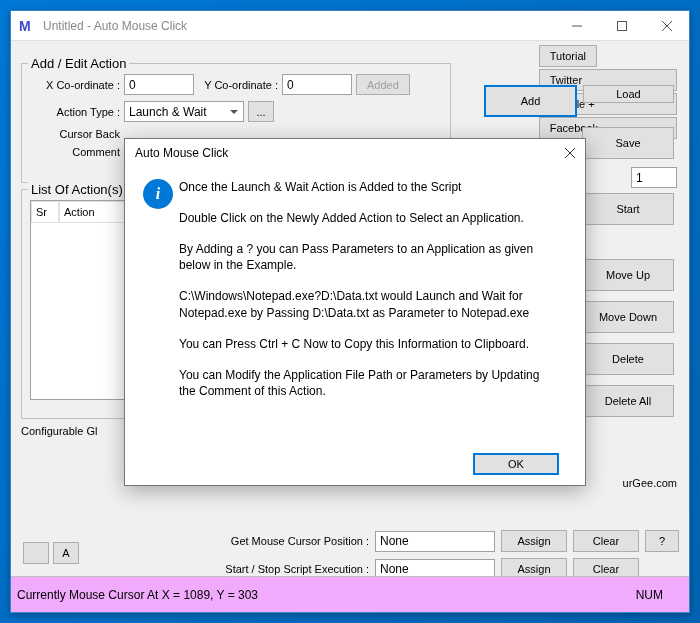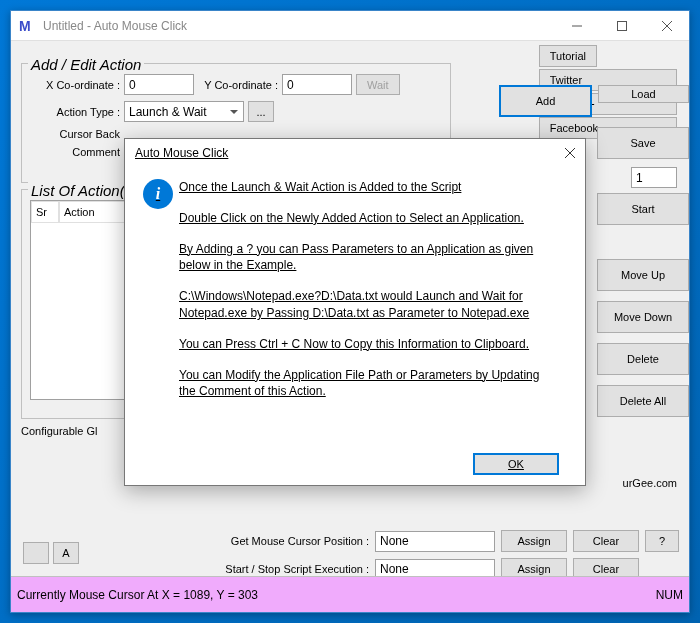--- a/index.html
+++ b/index.html
@@ -5,48 +5,48 @@
   * { box-sizing: border-box; font-family: "Segoe UI", Tahoma, sans-serif; font-size: 12px; }
   body { margin: 0; background: linear-gradient(135deg, #0078d7 0%, #0063b1 100%); width: 700px; height: 623px; overflow: hidden; position: relative; }
   .window { position: absolute; left: 10px; top: 10px; width: 680px; height: 603px; background: #f0f0f0; border: 1px solid #3a85c9; box-shadow: 0 2px 8px rgba(0,0,0,0.3); }
   .titlebar { height: 30px; background: #fff; display: flex; align-items: center; padding: 0 0 0 8px; border-bottom: 1px solid #e0e0e0; }
   .app-icon { width: 16px; height: 16px; margin-right: 8px; font-weight: bold; color: #3b4cca; font-size: 14px; }
   .title-text { flex: 1; color: #888; font-size: 12px; }
   .win-controls { display: flex; }
   .win-btn { width: 45px; height: 30px; display: flex; align-items: center; justify-content: center; color: #666; cursor: pointer; }
   .content { padding: 8px 10px; position: relative; height: calc(100% - 50px); }
   .groupbox { border: 1px solid #c0c0c0; padding: 10px 8px 8px 8px; margin-bottom: 6px; position: relative; }
-  .groupbox-title { position: absolute; top: -8px; left: 6px; background: #f0f0f0; padding: 0 3px; font-size: 15px; font-style: italic; }
+  .groupbox-title { position: absolute; top: -8px; left: 6px; background: #f0f0f0; padding: 0 3px; font-size: 13px; }
   .row { display: flex; align-items: center; margin-bottom: 6px; gap: 4px; }
   .lbl { text-align: right; font-size: 11px; }
   .inp { border: 1px solid #a0a0a0; background: #fff; height: 21px; padding: 0 4px; font-size: 12px; }
   .btn { border: 1px solid #adadad; background: #e1e1e1; height: 25px; padding: 0 14px; font-size: 11px; cursor: pointer; display: inline-flex; align-items: center; justify-content: center; }
   .btn.primary { border: 2px solid #0078d7; background: #e1e1e1; }
   .btn.disabled { color: #a0a0a0; }
   .select { border: 1px solid #a0a0a0; background: #fff; height: 21px; font-size: 12px; display: flex; align-items: center; padding: 0 18px 0 4px; position: relative; }
   .select::after { content: ""; position: absolute; right: 5px; top: 8px; border-left: 4px solid transparent; border-right: 4px solid transparent; border-top: 4px solid #555; }
   .top-links { position: absolute; top: 4px; right: 12px; display: flex; gap: 2px; flex-direction: column; }
   .link-btn { border: 1px solid #adadad; background: #e1e1e1; height: 22px; padding: 0 10px; font-size: 11px; cursor: pointer; display: inline-flex; align-items: center; }
-  .right-col { position: absolute; right: 0; top: 44px; width: 92px; display: flex; flex-direction: column; gap: 10px; }
+  .right-col { position: absolute; right: 15px; top: 44px; width: 92px; display: flex; flex-direction: column; gap: 10px; }
   .right-col .btn { width: 100%; height: 32px; }
   .right-col .spacer { height: 14px; }
   .table { border: 1px solid #a0a0a0; background: #fff; height: 200px; width: 98px; }
   .table-head { display: flex; }
   .th { border: 1px solid #e0e0e0; background: #fff; height: 22px; font-size: 11px; display: flex; align-items: center; padding: 0 4px; }
   .repeat-row { position: absolute; right: 12px; top: 126px; display: flex; align-items: center; gap: 4px; }
   .bottom-area { position: absolute; bottom: 0; left: 10px; right: 10px; }
   .bottom-row { display: flex; align-items: center; justify-content: flex-end; gap: 6px; margin-bottom: 6px; }
   .statusbar { position: absolute; bottom: 0; left: 0; right: 0; height: 36px; background: #f0abfc; border-top: 1px solid #c0c0c0; display: flex; align-items: center; padding: 0 6px; font-size: 11px; }
-  .status-right { margin-left: auto; }
+  .status-right { margin-left: auto; margin-right: 20px; }
   .corner-buttons { position: absolute; left: 12px; bottom: 28px; display: flex; gap: 4px; }
   .small-btn { border: 1px solid #adadad; background: #e1e1e1; height: 22px; width: 26px; font-size: 11px; cursor: pointer; display: inline-flex; align-items: center; justify-content: center; }
   .murgee { position: absolute; right: 12px; top: 436px; font-size: 11px; }
 
   
-  .dialog { position: absolute; left: 124px; top: 138px; width: 462px; height: 348px; background: #fff; border: 1px solid #777; box-shadow: 0 5px 20px rgba(0,0,0,0.3); z-index: 100; text-decoration: underline; }
+  .dialog { position: absolute; left: 124px; top: 138px; width: 462px; height: 348px; background: #fff; border: 1px solid #777; box-shadow: 0 5px 20px rgba(0,0,0,0.3); z-index: 100; }
   .dlg-title { height: 28px; display: flex; align-items: center; padding: 0 0 0 10px; font-size: 12px; }
   .dlg-close { width: 30px; height: 28px; display: flex; align-items: center; justify-content: center; margin-left: auto; cursor: pointer; }
   .dlg-body { display: flex; padding: 12px 26px 10px 18px; height: calc(100% - 28px); flex-direction: column; }
   .dlg-main { display: flex; flex: 1; }
   .dlg-icon { width: 36px; flex-shrink: 0; }
   .info-circle { width: 30px; height: 30px; border-radius: 50%; background: #0078d7; color: #fff; font-weight: bold; display: flex; align-items: center; justify-content: center; font-family: Georgia, serif; font-size: 16px; font-style: italic; }
   .dlg-text { flex: 1; font-size: 12px; line-height: 1.4; }
   .dlg-text p { margin: 0 0 14px 0; }
   .dlg-footer { display: flex; justify-content: flex-end; padding-top: 8px; }
   .dlg-ok { width: 86px; height: 22px; border: 2px solid #0078d7; background: #e1e1e1; font-size: 11px; cursor: pointer; }
@@ -87,21 +87,21 @@
       <div class="link-btn">Facebook</div>
     </div>
 
     <div class="groupbox" style="height:120px; margin-top:14px; width:430px;">
       <div class="groupbox-title">Add / Edit Action</div>
       <div class="row">
         <div class="lbl" style="width:90px">X Co-ordinate :</div>
         <input class="inp" style="width: 70px;" value="0">
         <div class="lbl" style="width:80px">Y Co-ordinate :</div>
         <input class="inp" style="width: 70px;" value="0">
-        <div class="btn disabled" style="height:21px;padding:0 10px">Wait</div>
+        <div class="btn disabled" style="height:21px;padding:0 10px">Added</div>
       </div>
       <div class="row">
         <div class="lbl" style="width:90px">Action Type :</div>
         <div class="select" style="width:120px">Launch &amp; Wait</div>
         <div class="btn" style="height:21px;width:26px;padding:0">...</div>
       </div>
       <div class="row">
         <div class="lbl" style="width:90px">Cursor Back</div>
       </div>
       <div class="row">

